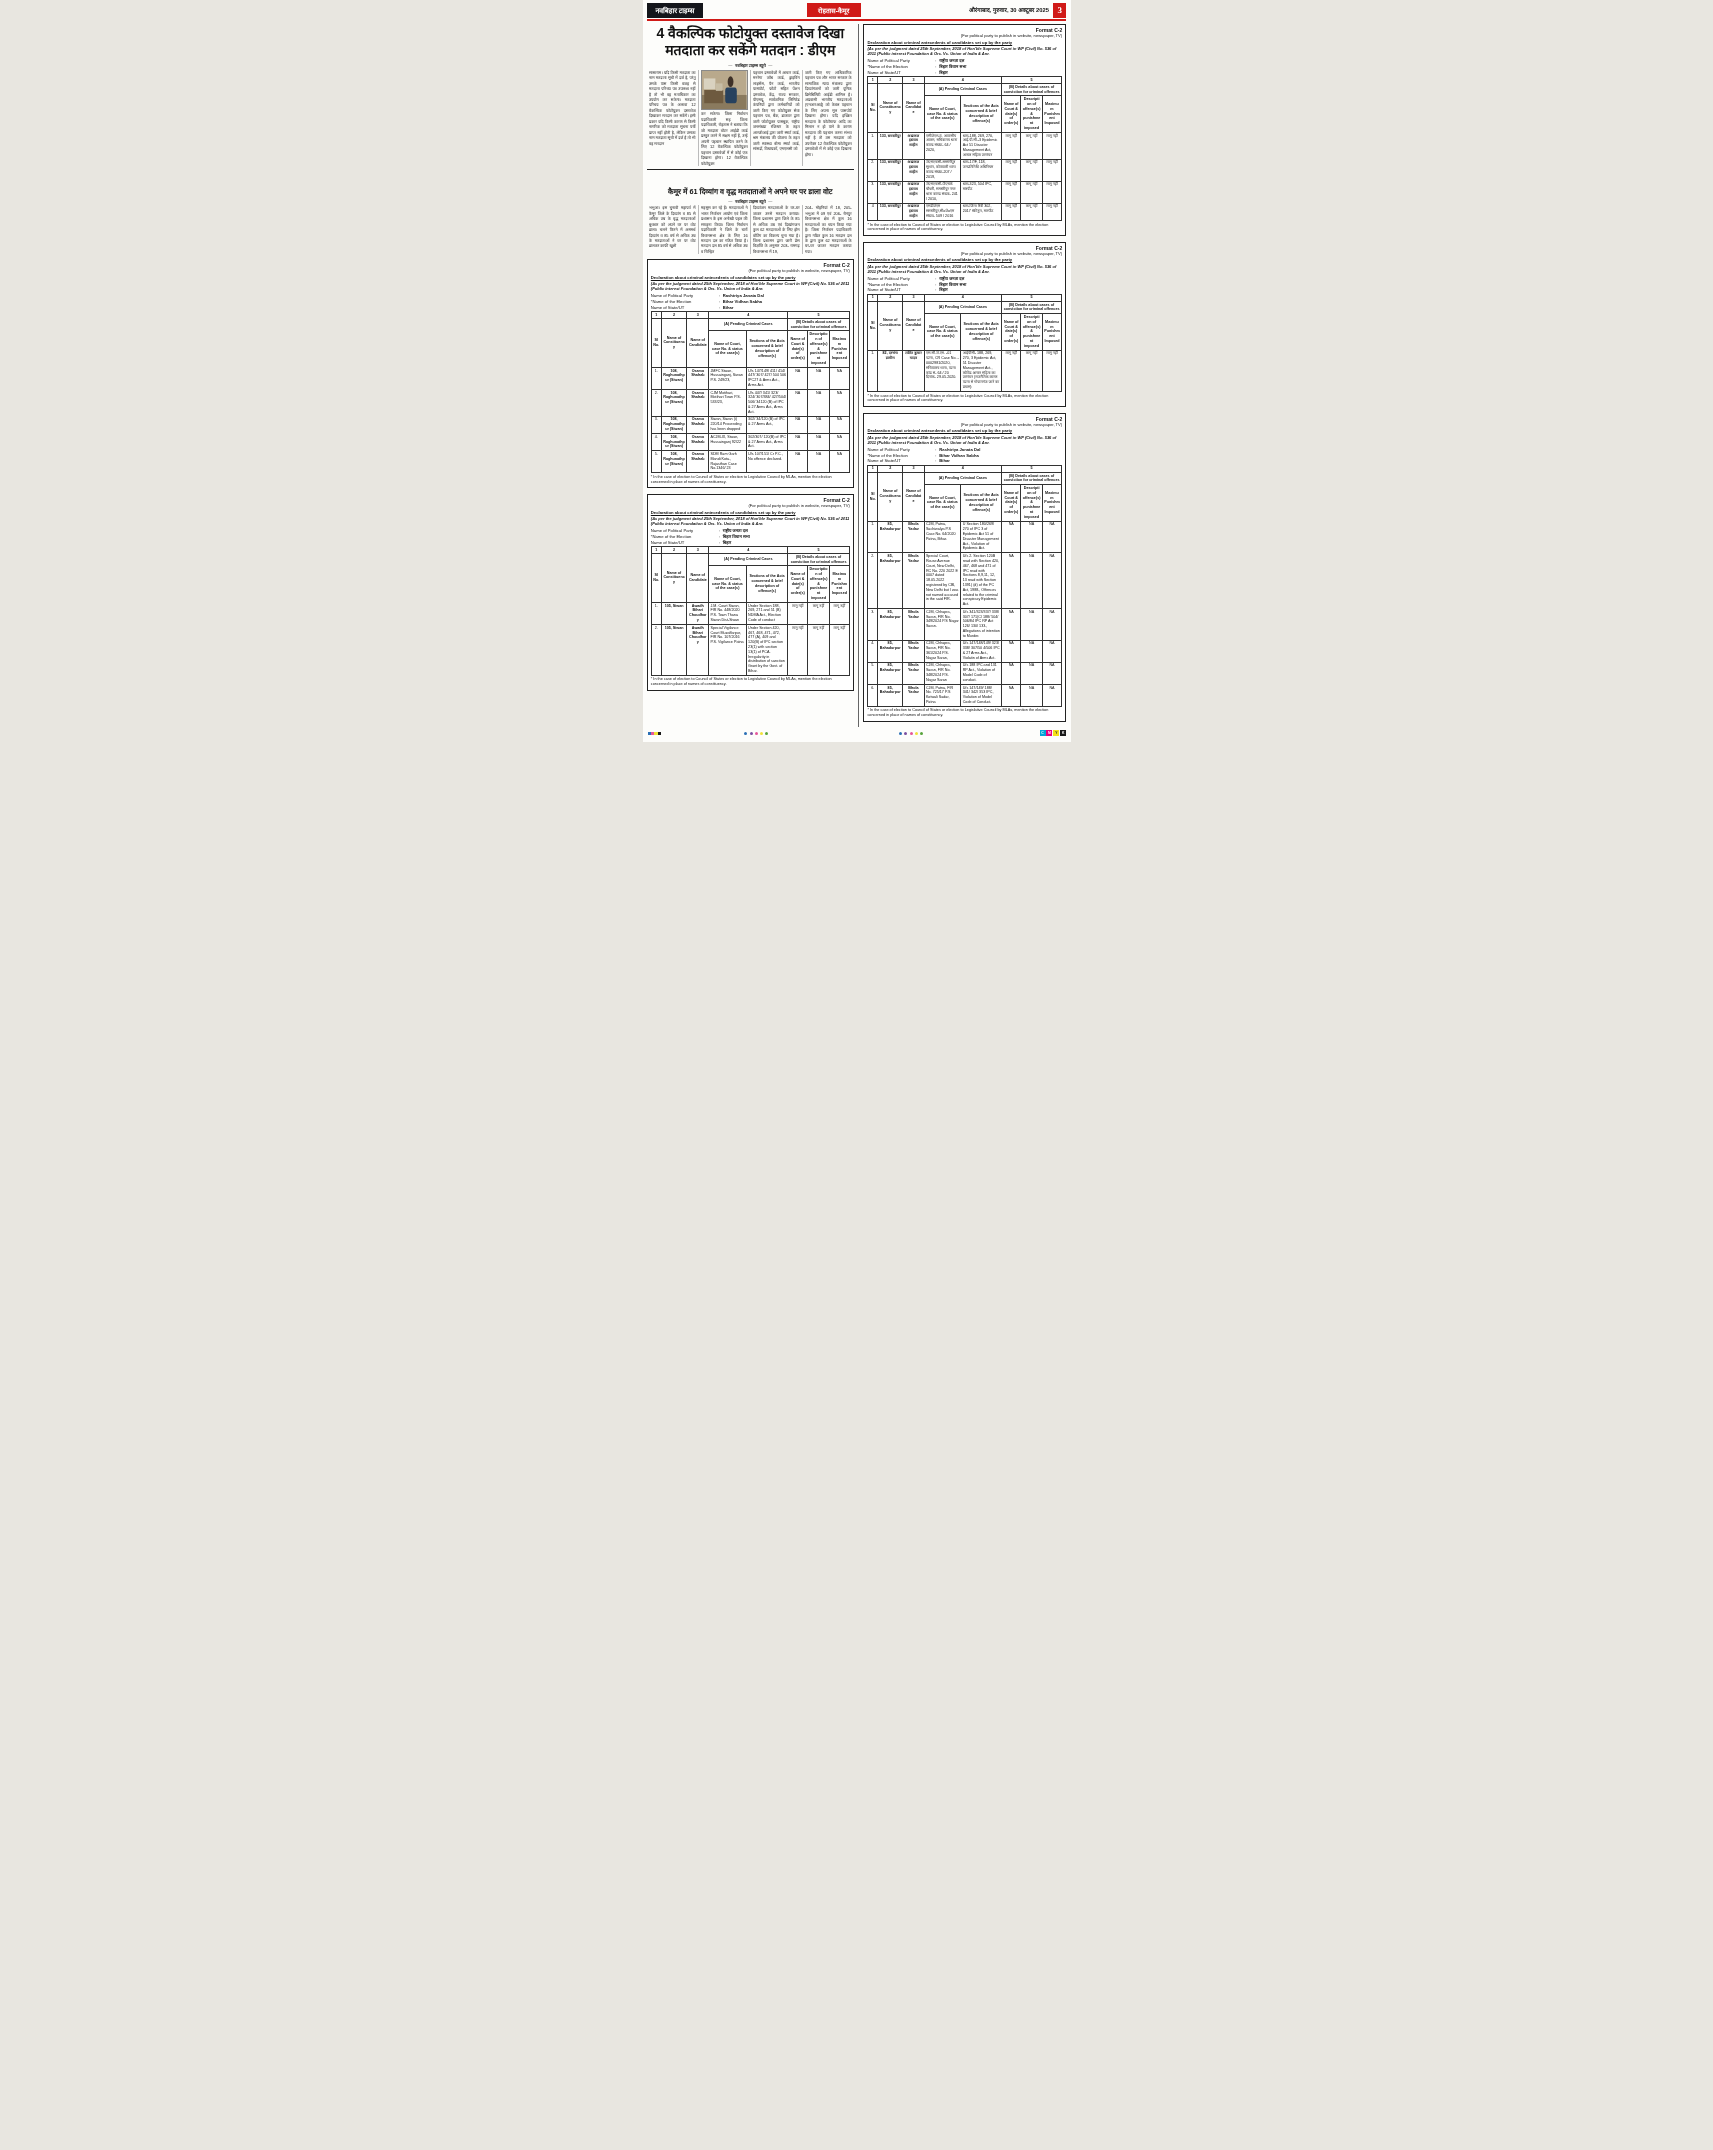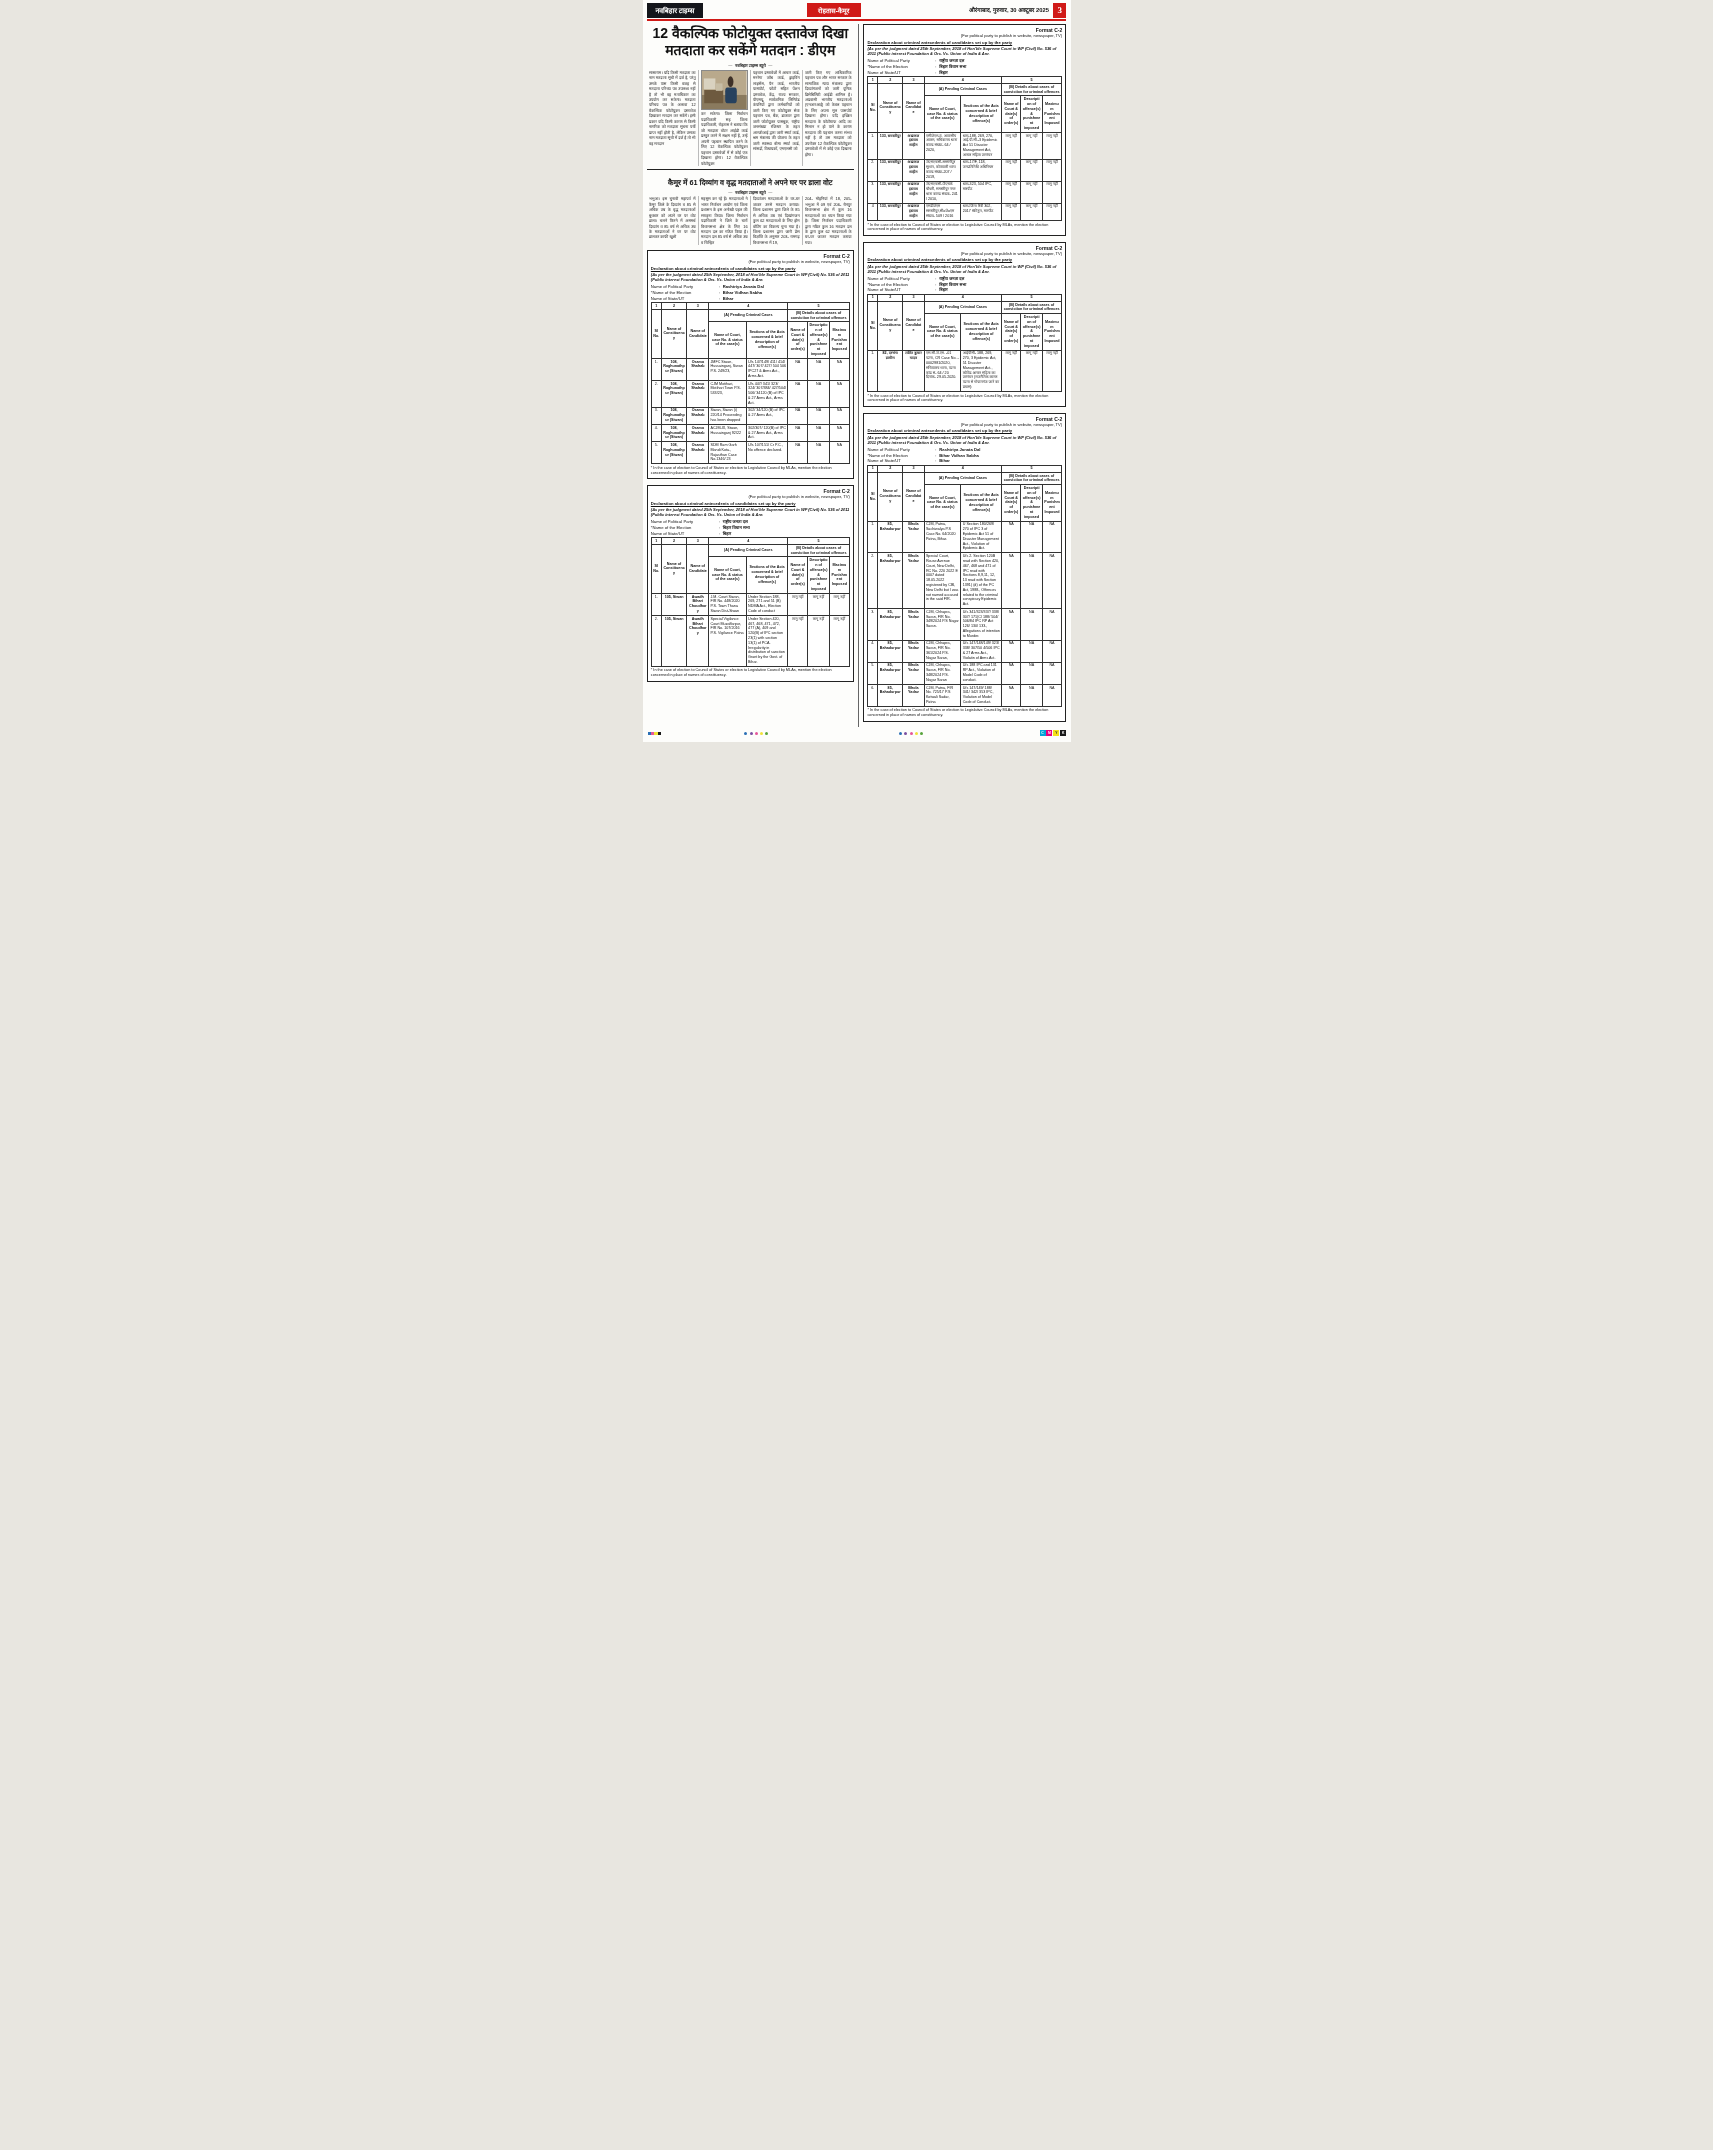--- a/index.html
+++ b/index.html
@@ -17,21 +17,21 @@
   .col-right{flex:1;border-left:0.4px solid #666;padding-left:4.3px;min-width:0;}
   
   .headline1{font-size:14px;font-weight:800;text-align:center;line-height:1.28;margin:0.9px 1.7px 2.6px;}
   .headline2{font-size:7.3px;font-weight:800;text-align:center;line-height:1.3;margin:1.7px 0.9px 1.7px;}
   .byline{font-size:4.1px;font-weight:bold;text-align:center;margin:0.4px 0 1.7px;}
   .byline:before,.byline:after{content:"—";color:#777;margin:0 2.6px;}
   .acols{display:flex;margin-bottom:1.7px;}
   .acol{flex:1;min-width:0;padding:0 2.2px;font-size:3.9px;line-height:1.4;text-align:justify;}
   .acol+.acol{border-left:0.4px solid #bbb;}
   .photo{width:100%;height:40px;display:block;margin:0 0 1.7px;border:0.4px solid #8a8a8a;box-sizing:border-box;}
-  .article2{border-top:0.9px solid #222;margin-top:2.6px;padding-top:7px;margin-bottom:4.3px;}
+  .article2{border-top:0.9px solid #222;margin-top:2.6px;padding-top:16px;margin-bottom:4.3px;}
   
   .format-box{border:0.6px solid #222;padding:2.6px 3px;margin-bottom:5.6px;background:#fff;}
   .fb-format{text-align:right;font-weight:bold;font-size:5px;}
   .fb-publish{text-align:right;font-size:4.1px;margin-bottom:1.3px;}
   .fb-title{font-weight:bold;text-decoration:underline;font-size:4.2px;margin:0.9px 0 1.3px;}
   .fb-judgment{font-weight:bold;font-style:italic;font-size:4px;line-height:1.35;margin-bottom:1.7px;}
   .fb-field{display:flex;font-size:4.2px;margin:0.6px 0;}
   .fb-label{width:65px;flex:none;}
   .fb-colon{width:6.9px;flex:none;text-align:center;}
   .fb-value{font-weight:bold;}
@@ -66,21 +66,21 @@
     <div class="mast-right">औरंगाबाद, गुरुवार, 30 अक्टूबर 2025</div>
     <div class="mast-page" style="background: rgb(208, 26, 23);">3</div>
   </header>
   <div class="red-rule" style="background: rgb(208, 26, 23);"></div>
 
   <main class="content">
 
     <div class="col-left">
 
       <article>
-        <h1 class="headline1">12 वैकल्पिक फोटोयुक्त दस्तावेज दिखा मतदाता कर सकेंगे मतदान : डीएम</h1>
+        <h1 class="headline1">4 वैकल्पिक फोटोयुक्त दस्तावेज दिखा मतदाता कर सकेंगे मतदान : डीएम</h1>
         <div class="byline">नवबिहार टाइम्स ब्यूरो</div>
         <div class="acols">
           <div class="acol">सासाराम। यदि किसी मतदाता का नाम मतदाता सूची में दर्ज है, परंतु उसके पास किसी वजह से मतदाता परिचय पत्र उपलब्ध नहीं है तो भी वह मताधिकार का उपयोग कर सकेगा। मतदाता परिचय पत्र के अलावा 12 वैकल्पिक फोटोयुक्त दस्तावेज दिखाकर मतदान कर सकेंगे। इसी प्रकार यदि किसी कारण से किसी नागरिक को मतदाता सूचना पर्ची प्राप्त नहीं होती है, लेकिन उसका नाम मतदाता सूची में दर्ज है तो भी वह मतदान</div>
           <div class="acol">
             <svg class="photo" viewBox="0 0 200 92" preserveAspectRatio="none" xmlns="http://www.w3.org/2000/svg">
               <rect width="200" height="92" fill="#b9a98c"></rect>
               <rect y="58" width="200" height="34" fill="#8a7a5e"></rect>
               <rect x="8" y="18" width="52" height="26" fill="#d9d2c0"></rect>
               <rect x="10" y="46" width="85" height="32" fill="#6e5a3f"></rect>
               <circle cx="128" cy="26" r="13" fill="#3e3128"></circle>

